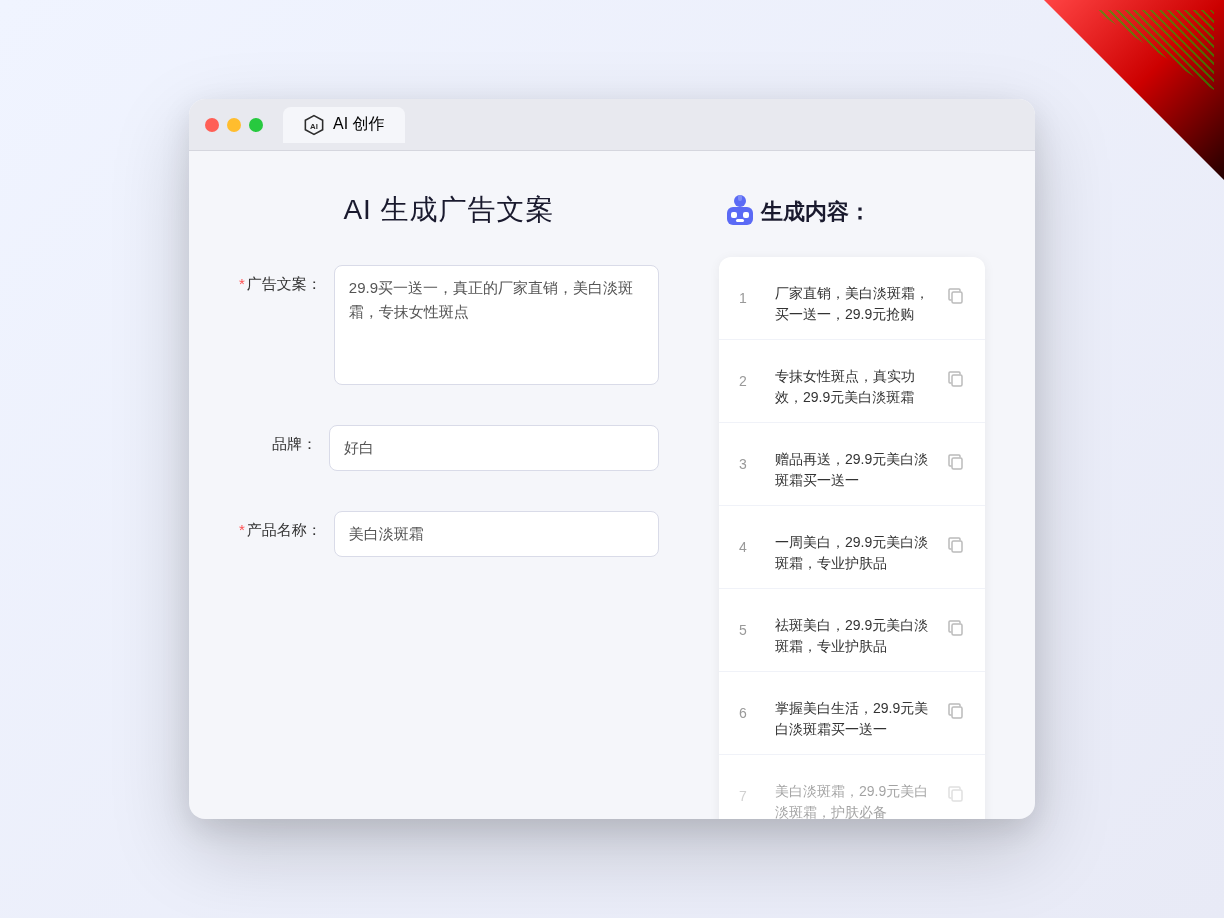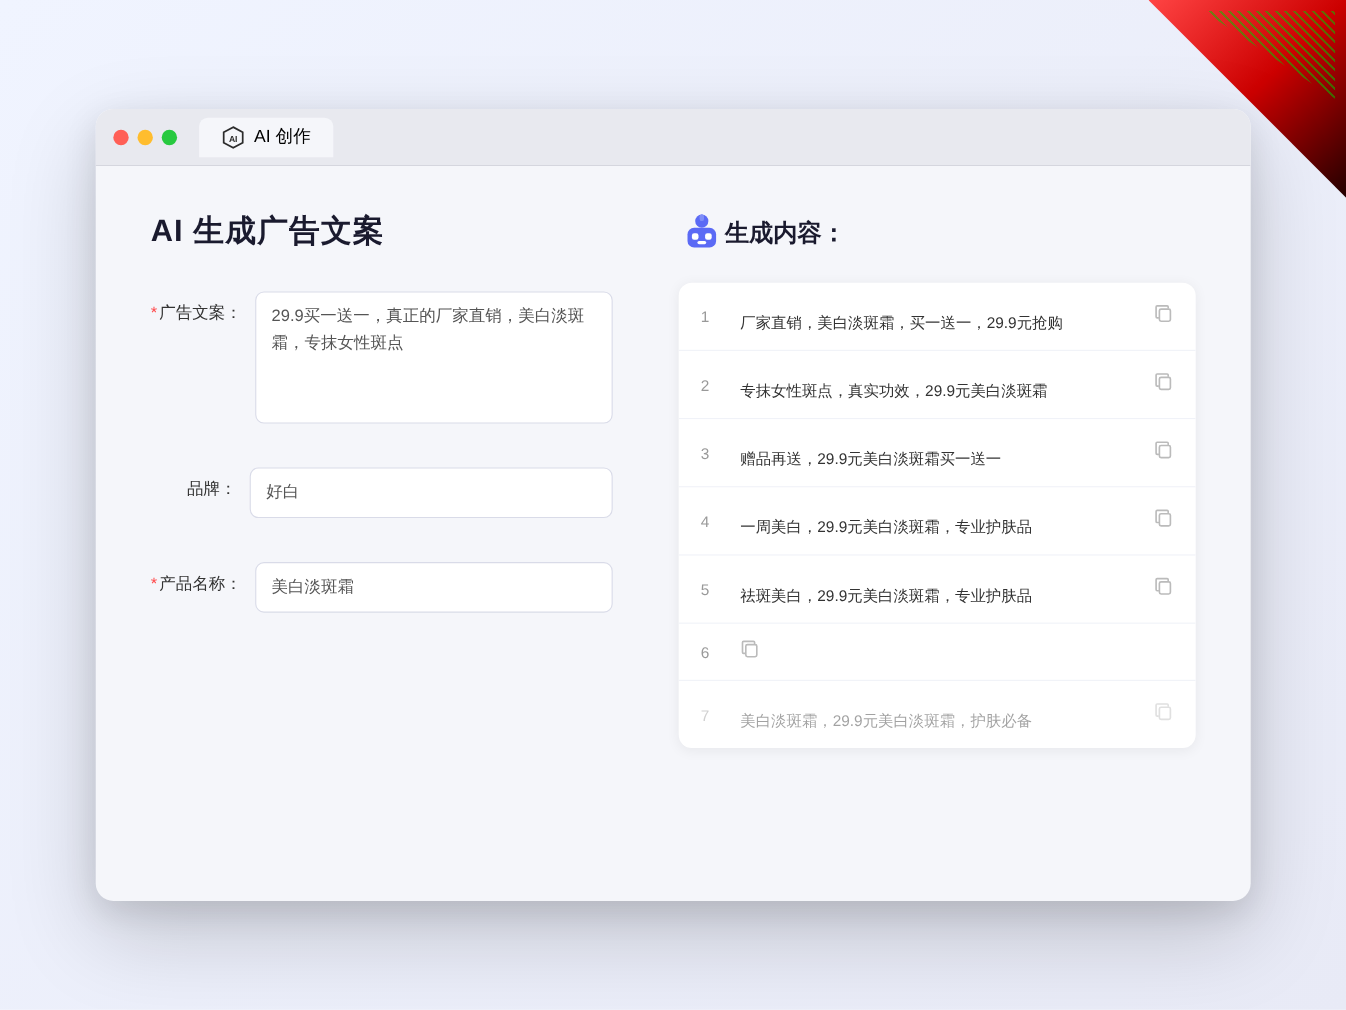--- a/index.html
+++ b/index.html
@@ -38,21 +38,21 @@
         rgba(0,200,0,0.5) 0px,
         rgba(0,200,0,0.5) 2px,
         transparent 2px,
         transparent 6px
       );
       clip-path: polygon(100% 0, 0 0, 100% 100%);
     }
 
     
     .browser-window {
-      width: 1050px;
+      width: 846px;
       height: 720px;
       background: #f5f6fa;
       border-radius: 16px;
       box-shadow: 0 30px 80px rgba(0,0,0,0.18), 0 10px 30px rgba(0,0,0,0.1);
       overflow: hidden;
       position: relative;
       z-index: 1;
     }
 
     
@@ -103,24 +103,25 @@
       gap: 60px;
     }
 
     
     .left-panel {
       flex: 0 0 420px;
     }
 
     .page-title {
       font-size: 28px;
-      font-weight: 700;
+      font-weight: 400;
       color: #1a1a2e;
       margin-bottom: 36px;
       letter-spacing: 1px;
+      text-align: center;
     }
 
     .form-group {
       margin-bottom: 40px;
       display: flex;
       align-items: flex-start;
     }
 
     .form-label {
       font-size: 15px;
@@ -356,20 +357,21 @@
             <div class="result-item">
               <span class="result-num">5</span>
               <span class="result-text">祛斑美白，29.9元美白淡斑霜，专业护肤品</span>
               <span><svg class="copy-icon-svg" viewBox="0 0 18 18">
                   <rect x="5" y="5" width="10" height="11" rx="1.5" stroke="#bbb" stroke-width="1.5"></rect>
                   <path d="M4 13H3a1 1 0 01-1-1V3a1 1 0 011-1h9a1 1 0 011 1v1" stroke="#bbb" stroke-width="1.5" stroke-linecap="round"></path>
                 </svg></span>
             </div>
             <div class="result-item">
               <span class="result-num">6</span>
+              <span class="result-text">掌握美白生活，29.9元美白淡斑霜买一送一</span>
               <span><svg class="copy-icon-svg" viewBox="0 0 18 18">
                   <rect x="5" y="5" width="10" height="11" rx="1.5" stroke="#bbb" stroke-width="1.5"></rect>
                   <path d="M4 13H3a1 1 0 01-1-1V3a1 1 0 011-1h9a1 1 0 011 1v1" stroke="#bbb" stroke-width="1.5" stroke-linecap="round"></path>
                 </svg></span>
             </div>
             <div class="result-item dimmed">
               <span class="result-num">7</span>
               <span class="result-text">美白淡斑霜，29.9元美白淡斑霜，护肤必备</span>
               <span><svg class="copy-icon-svg" viewBox="0 0 18 18">
                   <rect x="5" y="5" width="10" height="11" rx="1.5" stroke="#bbb" stroke-width="1.5"></rect>

